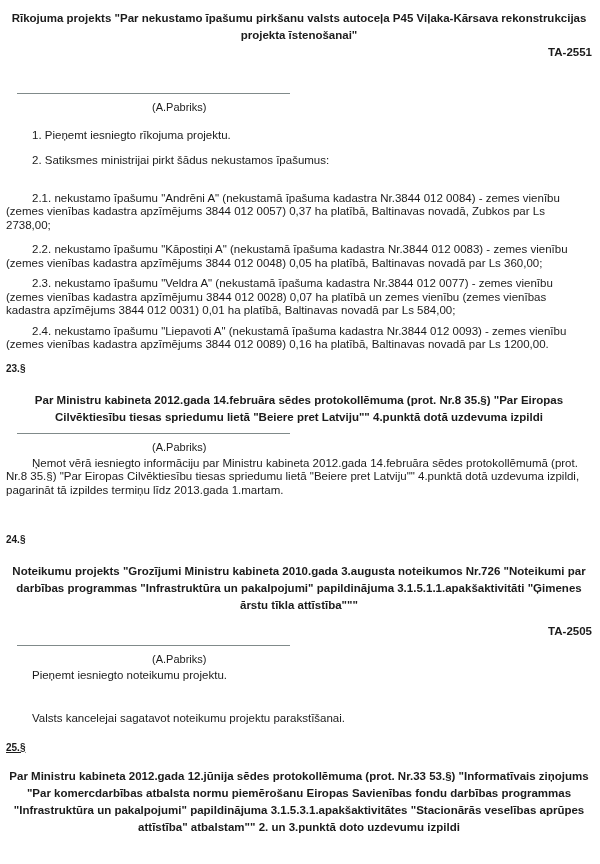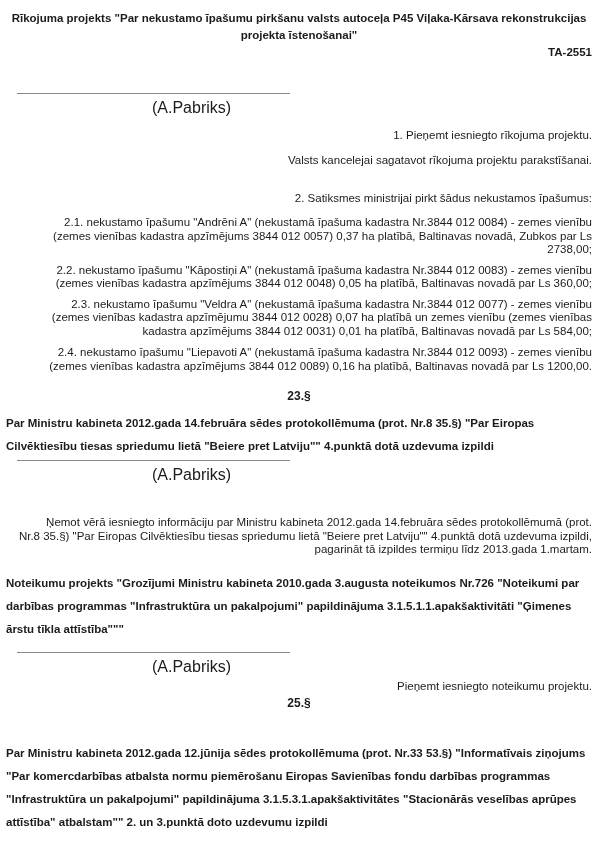--- a/index.html
+++ b/index.html
@@ -16,38 +16,38 @@
   #doc{
     box-sizing:border-box;
     width:600px;height:864px;
     padding:10px 8px 0 6px;
     display:flex;flex-direction:column;align-items:stretch;
   }
   .doc-title{
     font-weight:bold;font-size:11.5px;line-height:17px;text-align:center;
   }
   .sec-mark{
-    font-weight:bold;font-size:12px;line-height:17px;text-align:center;
+    font-weight:bold;font-size:10px;line-height:17px;text-align:left;
   }
   .sec-title{
-    font-weight:bold;font-size:11.5px;line-height:23px;text-align:left;
+    font-weight:bold;font-size:11.5px;line-height:17px;text-align:center;
   }
   .ta-num{
     font-weight:bold;font-size:11.5px;line-height:13.5px;text-indent:26px;text-align:right;
   }
   .para{
-    font-size:11.5px;line-height:13.5px;text-indent:26px;text-align:right;
+    font-size:11.5px;line-height:13.5px;text-indent:26px;text-align:left;
   }
   .sig{height:22px;}
   .sig-line{
     width:273px;margin-left:11px;height:0;
     border-top:1px solid var(--line);
   }
   .sig-name{
-    font-size:16px;line-height:13.5px;
+    font-size:11px;line-height:13.5px;
     margin:7px 0 0 146px;
   }
   
   #doc > :nth-child(2){margin-top:2px;}
   #doc > :nth-child(3){margin-top:33px;}
   #doc > :nth-child(4){margin-top:14px;}
   #doc > :nth-child(5){margin-top:12px;}
   #doc > :nth-child(6){margin-top:24px;}
   #doc > :nth-child(7){margin-top:11px;}
   #doc > :nth-child(8){margin-top:7px;}
@@ -72,34 +72,36 @@
 <body>
 
 <div id="doc">
     <div class="doc-title">Rīkojuma projekts "Par nekustamo īpašumu pirkšanu valsts autoceļa P45 Viļaka-Kārsava rekonstrukcijas projekta īstenošanai"</div>
     <div class="ta-num">TA-2551</div>
     <div class="sig">
       <div class="sig-line"></div>
       <div class="sig-name">(A.Pabriks)</div>
     </div>
     <div class="para">1. Pieņemt iesniegto rīkojuma projektu.</div>
-    <div class="para">Valsts kancelejai sagatavot rīkojuma projektu parakstīšanai.</div>
     <div class="para">2. Satiksmes ministrijai pirkt šādus nekustamos īpašumus:</div>
     <div class="para">2.1. nekustamo īpašumu "Andrēni A" (nekustamā īpašuma kadastra Nr.3844 012 0084) - zemes vienību (zemes vienības kadastra apzīmējums 3844 012 0057) 0,37 ha platībā, Baltinavas novadā, Zubkos par Ls 2738,00;</div>
     <div class="para">2.2. nekustamo īpašumu "Kāpostiņi A" (nekustamā īpašuma kadastra Nr.3844 012 0083) - zemes vienību (zemes vienības kadastra apzīmējums 3844 012 0048) 0,05 ha platībā, Baltinavas novadā par Ls 360,00;</div>
     <div class="para">2.3. nekustamo īpašumu "Veldra A" (nekustamā īpašuma kadastra Nr.3844 012 0077) - zemes vienību (zemes vienības kadastra apzīmējumu 3844 012 0028) 0,07 ha platībā un zemes vienību (zemes vienības kadastra apzīmējums 3844 012 0031) 0,01 ha platībā, Baltinavas novadā par Ls 584,00;</div>
     <div class="para">2.4. nekustamo īpašumu "Liepavoti A" (nekustamā īpašuma kadastra Nr.3844 012 0093) - zemes vienību (zemes vienības kadastra apzīmējums 3844 012 0089) 0,16 ha platībā, Baltinavas novadā par Ls 1200,00.</div>
     <div class="sec-mark">23.§</div>
     <div class="sec-title">Par Ministru kabineta 2012.gada 14.februāra sēdes protokollēmuma (prot. Nr.8 35.§) "Par Eiropas Cilvēktiesību tiesas spriedumu lietā "Beiere pret Latviju"" 4.punktā dotā uzdevuma izpildi</div>
     <div class="sig">
       <div class="sig-line"></div>
       <div class="sig-name">(A.Pabriks)</div>
     </div>
     <div class="para">Ņemot vērā iesniegto informāciju par Ministru kabineta 2012.gada 14.februāra sēdes protokollēmumā (prot. Nr.8 35.§) "Par Eiropas Cilvēktiesību tiesas spriedumu lietā "Beiere pret Latviju"" 4.punktā dotā uzdevuma izpildi, pagarināt tā izpildes termiņu līdz 2013.gada 1.martam.</div>
+    <div class="sec-mark">24.§</div>
     <div class="sec-title">Noteikumu projekts "Grozījumi Ministru kabineta 2010.gada 3.augusta noteikumos Nr.726 "Noteikumi par darbības programmas "Infrastruktūra un pakalpojumi" papildinājuma 3.1.5.1.1.apakšaktivitāti "Ģimenes ārstu tīkla attīstība"""</div>
+    <div class="ta-num">TA-2505</div>
     <div class="sig">
       <div class="sig-line"></div>
       <div class="sig-name">(A.Pabriks)</div>
     </div>
     <div class="para">Pieņemt iesniegto noteikumu projektu.</div>
+    <div class="para">Valsts kancelejai sagatavot noteikumu projektu parakstīšanai.</div>
     <div class="sec-mark">25.§</div>
     <div class="sec-title">Par Ministru kabineta 2012.gada 12.jūnija sēdes protokollēmuma (prot. Nr.33 53.§) "Informatīvais ziņojums "Par komercdarbības atbalsta normu piemērošanu Eiropas Savienības fondu darbības programmas "Infrastruktūra un pakalpojumi" papildinājuma 3.1.5.3.1.apakšaktivitātes "Stacionārās veselības aprūpes attīstība" atbalstam"" 2. un 3.punktā doto uzdevumu izpildi</div>
   </div>
 
 </body></html>

